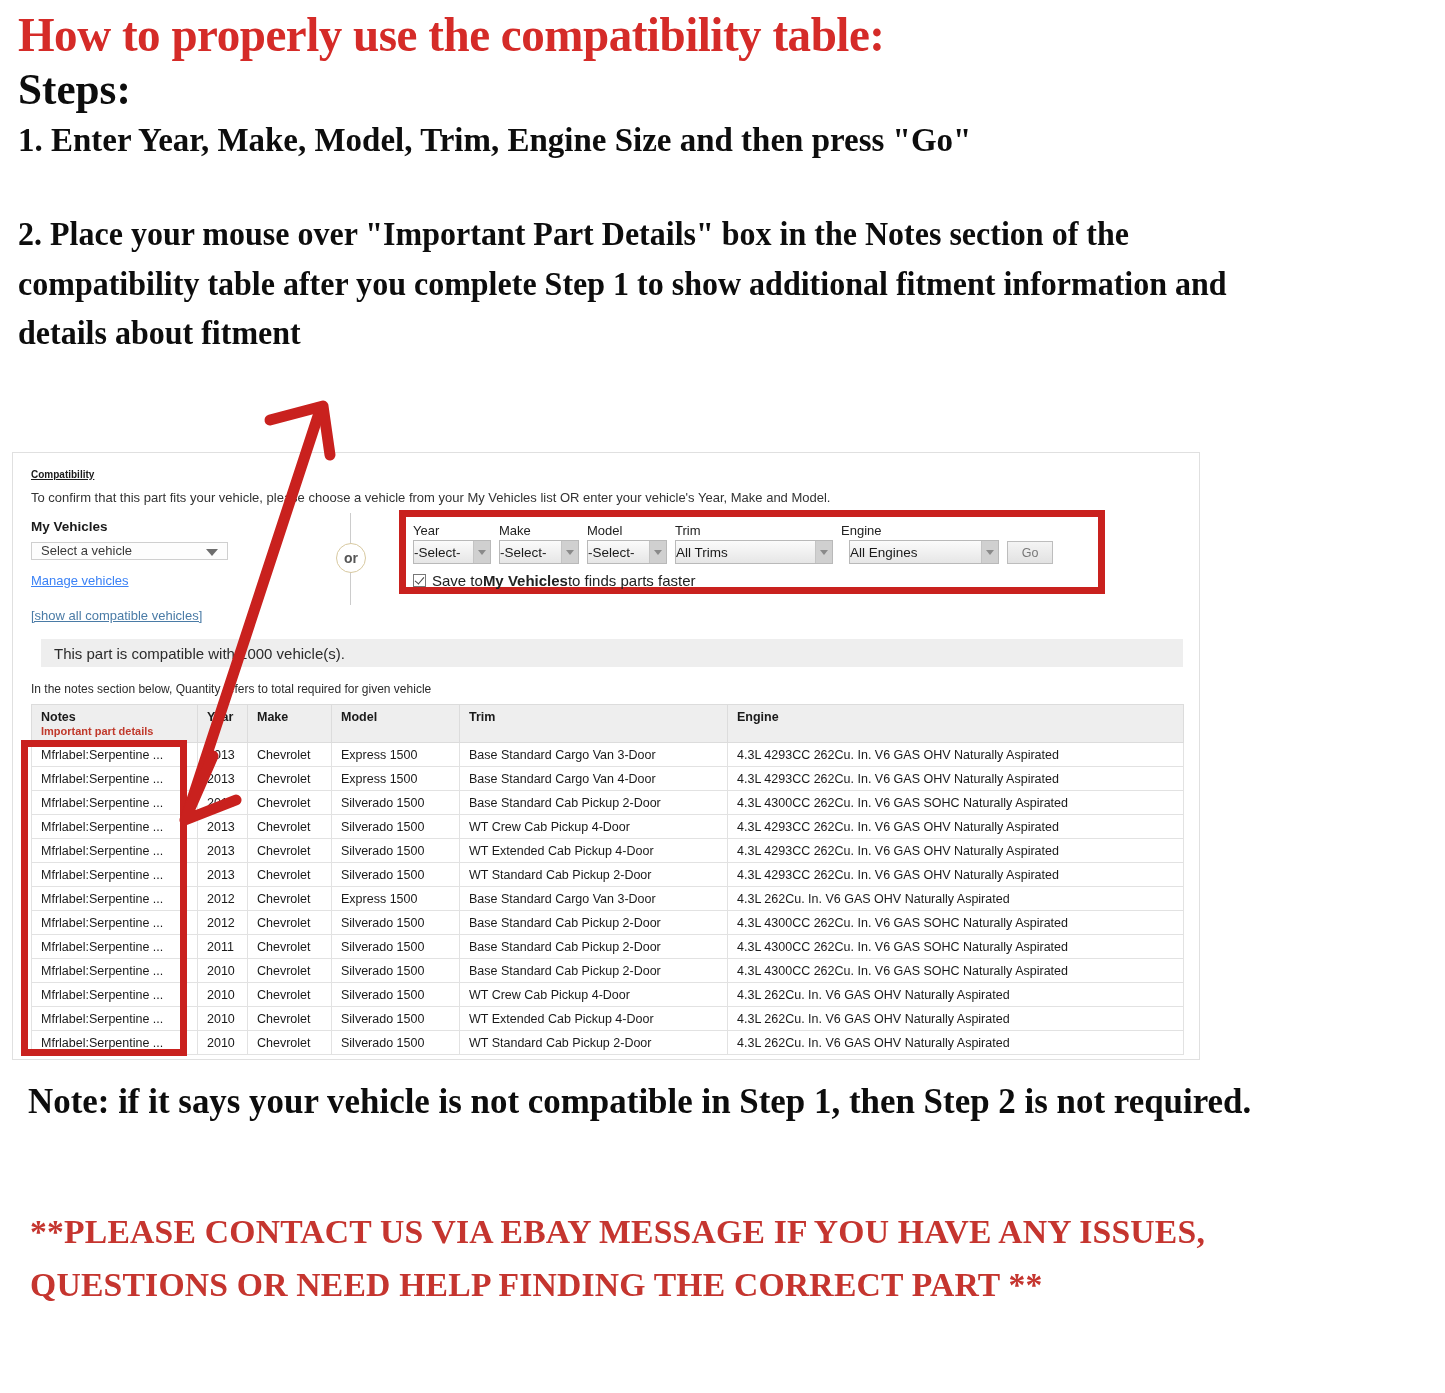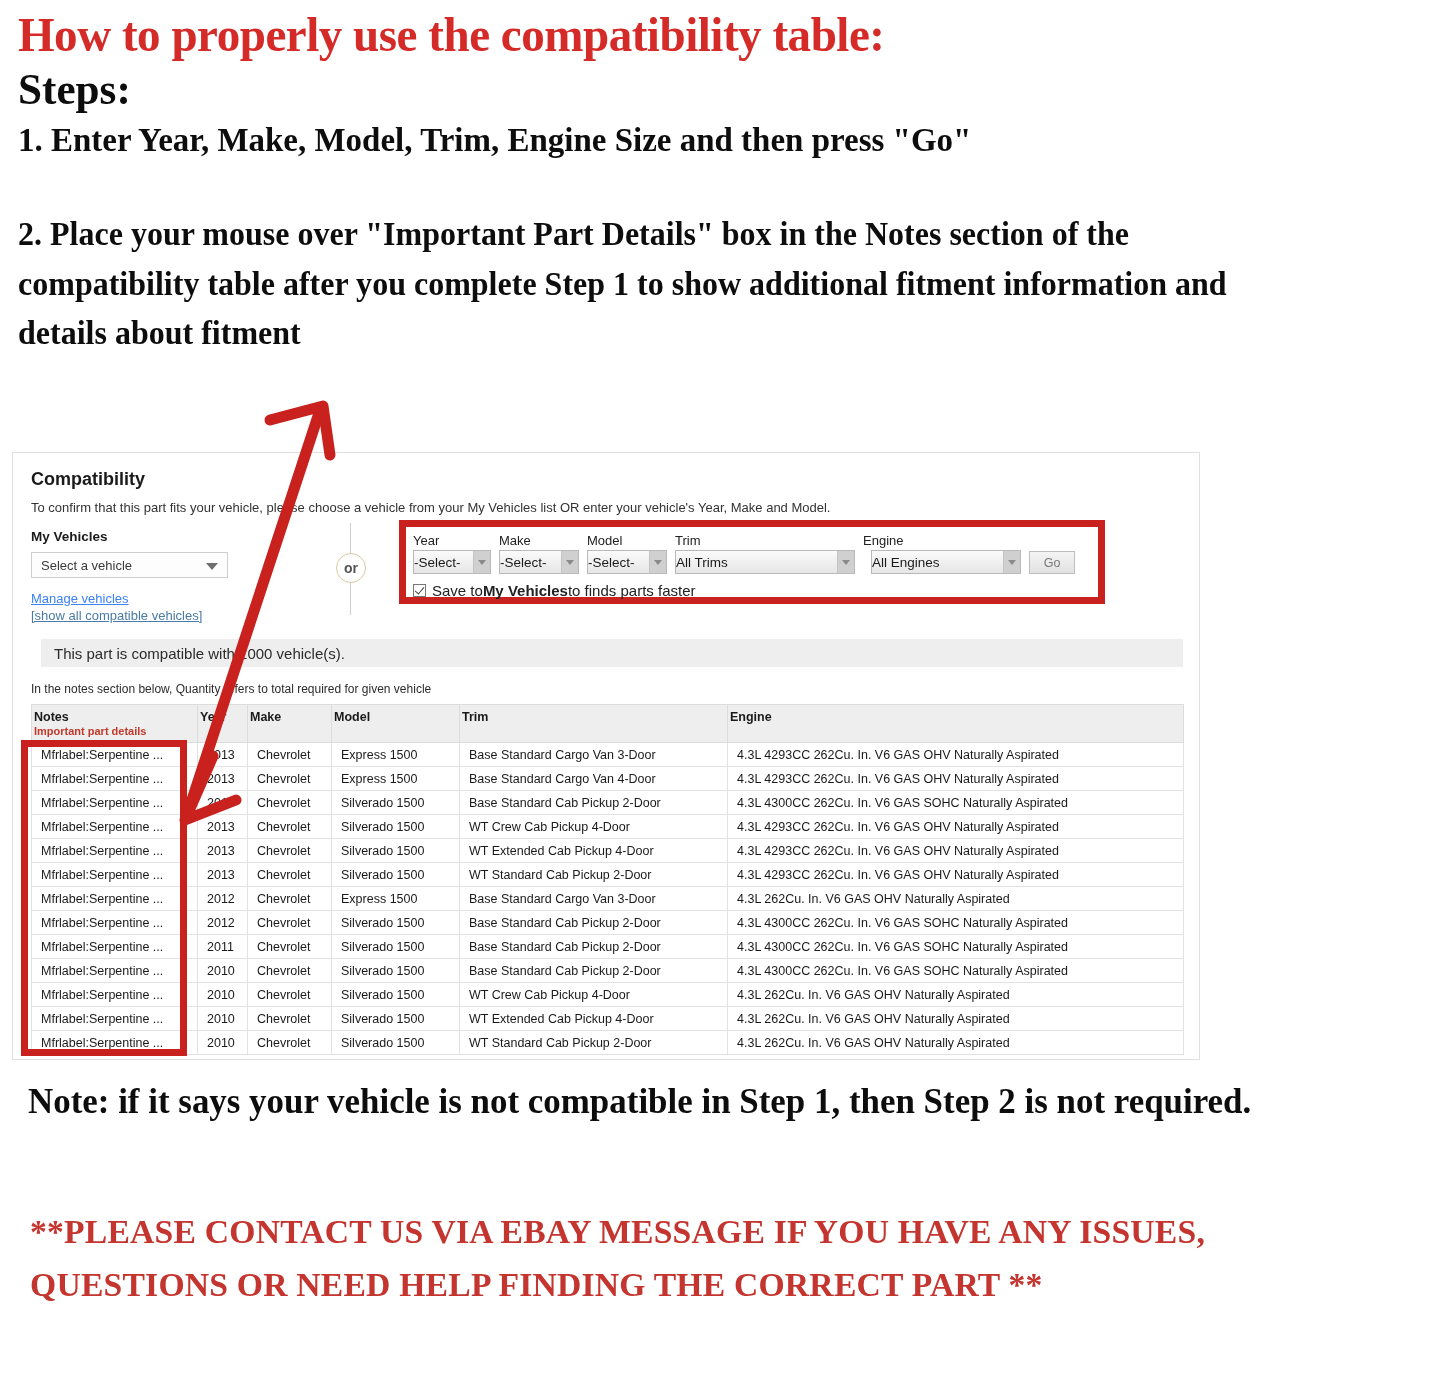--- a/index.html
+++ b/index.html
@@ -65,47 +65,48 @@
     top: 452px;
     width: 1188px;
     height: 608px;
     border: 1px solid #e0e0e0;
     background: #ffffff;
     font-family: "Liberation Sans", sans-serif;
     padding: 14px 18px 0 18px;
     overflow: hidden;
   }
   .compat-title {
-    font-size: 18px;
+    font-size: 10px;
     font-weight: bold;
     color: #1a1a1a;
     margin: 2px 0 10px 0;
+    text-decoration: underline;
   }
   .compat-sub {
     font-size: 13px;
     color: #333333;
     margin: 0 0 14px 0;
   }
 
   .chooser {
     position: relative;
     height: 92px;
   }
   .myveh-col {
     position: absolute; left: 0; top: 0; width: 230px;
   }
   .myveh-label {
     font-size: 13.5px; font-weight: bold; color: #1a1a1a; margin-bottom: 5px;
   }
   .myveh-select {
-    width: 197px; height: 26px;
+    width: 197px; height: 18px;
     border: 1px solid #cfcfcf;
     background: #fdfdfd;
     font-size: 13px; color: #3a3a3a;
-    display: flex; align-items: center;
+    display: flex; 
     padding: 0 6px 0 9px;
     position: relative;
     margin-top: 8px;
   }
   .myveh-select .caret {
     position: absolute; right: 9px; top: 50%;
     margin-top: -2px;
     width: 0; height: 0;
     border-left: 6px solid transparent;
     border-right: 6px solid transparent;
@@ -184,21 +185,21 @@
   .fake-select .arrow i {
     display:block;
     width: 0; height: 0;
     border-left: 4px solid transparent;
     border-right: 4px solid transparent;
     border-top: 5px solid #8a8a8a;
   }
   .w-year  { width: 78px; }
   .w-make  { width: 80px; }
   .w-model { width: 80px; }
-  .w-trim  { width: 180px; }
+  .w-trim  { width: 158px; }
   .w-engine{ width: 150px; margin-left: 8px; }
   .go-btn {
     width: 46px; height: 23px;
     border: 1px solid #bdbdbd;
     background: linear-gradient(#f4f4f4, #e2e2e2);
     font-size: 12.5px;
     color: #777777;
     display: flex; align-items: center; justify-content: center;
     margin-left: 0;
   }
@@ -253,21 +254,21 @@
     table-layout: fixed;
     font-size: 12.5px;
     color: #1a1a1a;
   }
   .fit-table th {
     background: #eeeeee;
     border: 1px solid #dcdcdc;
     text-align: left;
     font-weight: bold;
     font-size: 12.5px;
-    padding: 5px 0 5px 2px;
+    padding: 5px 0 5px 9px;
     height: 34px;
     vertical-align: top;
     color: #1a1a1a;
   }
   .fit-table th .sub {
     display: block;
     color: #C0392B;
     font-size: 11px;
     font-weight: bold;
     margin-top: 1px;

